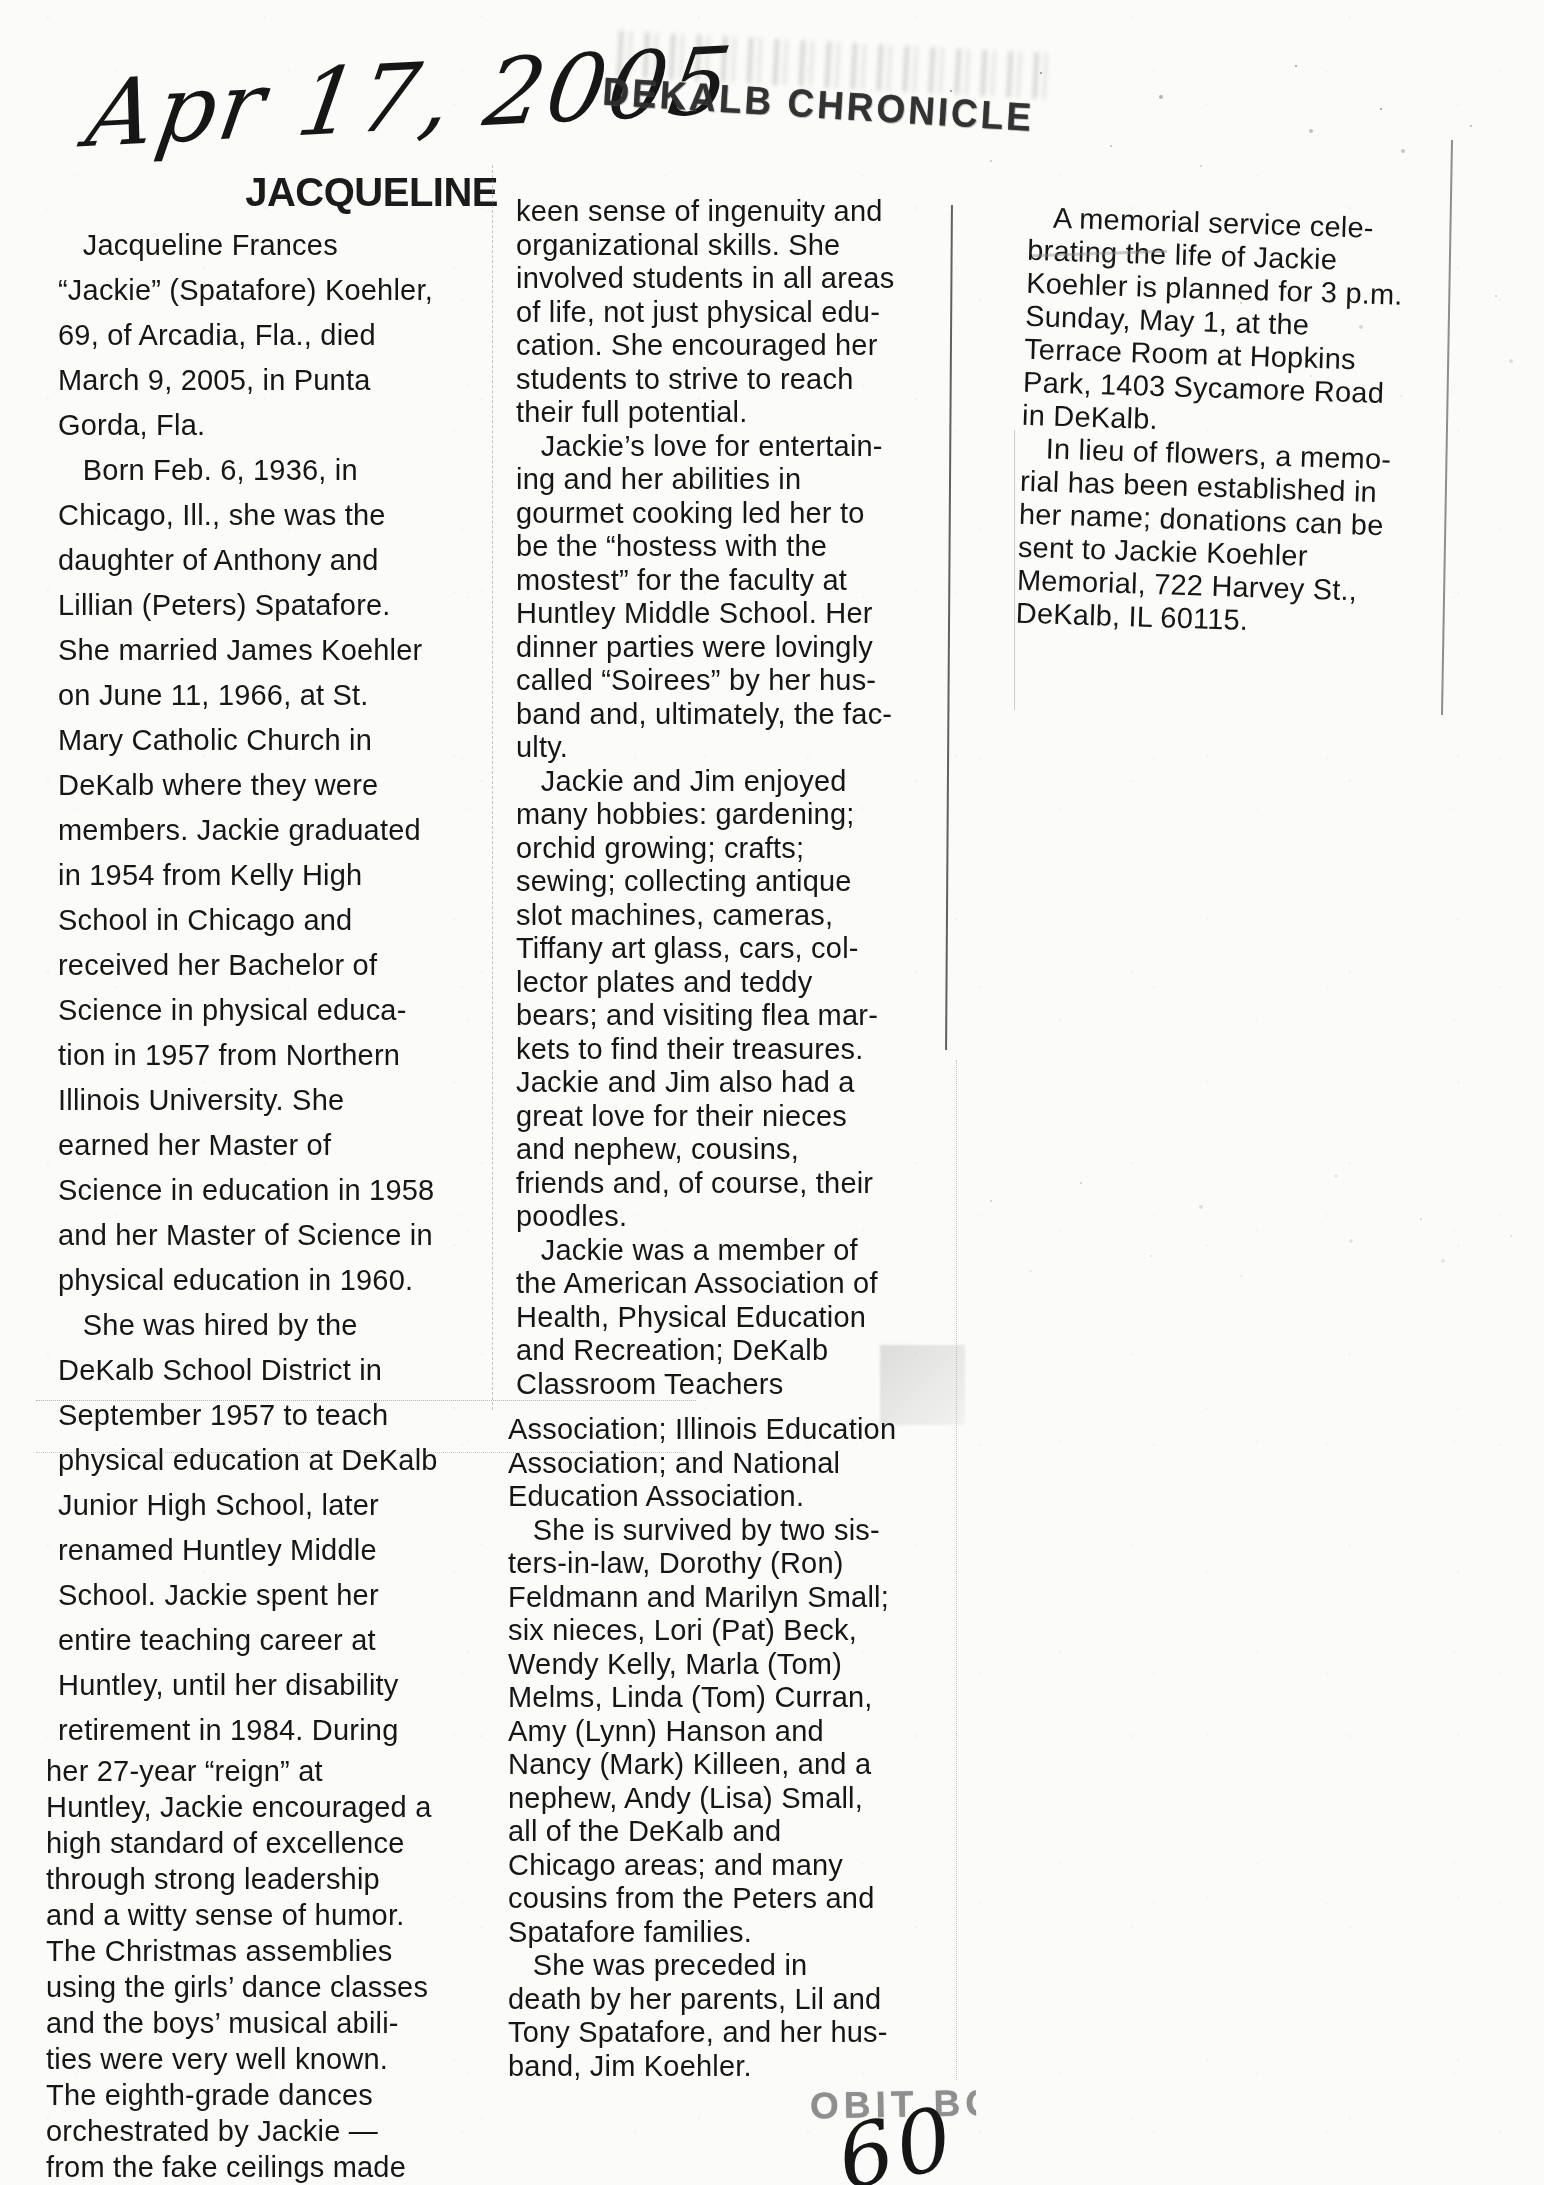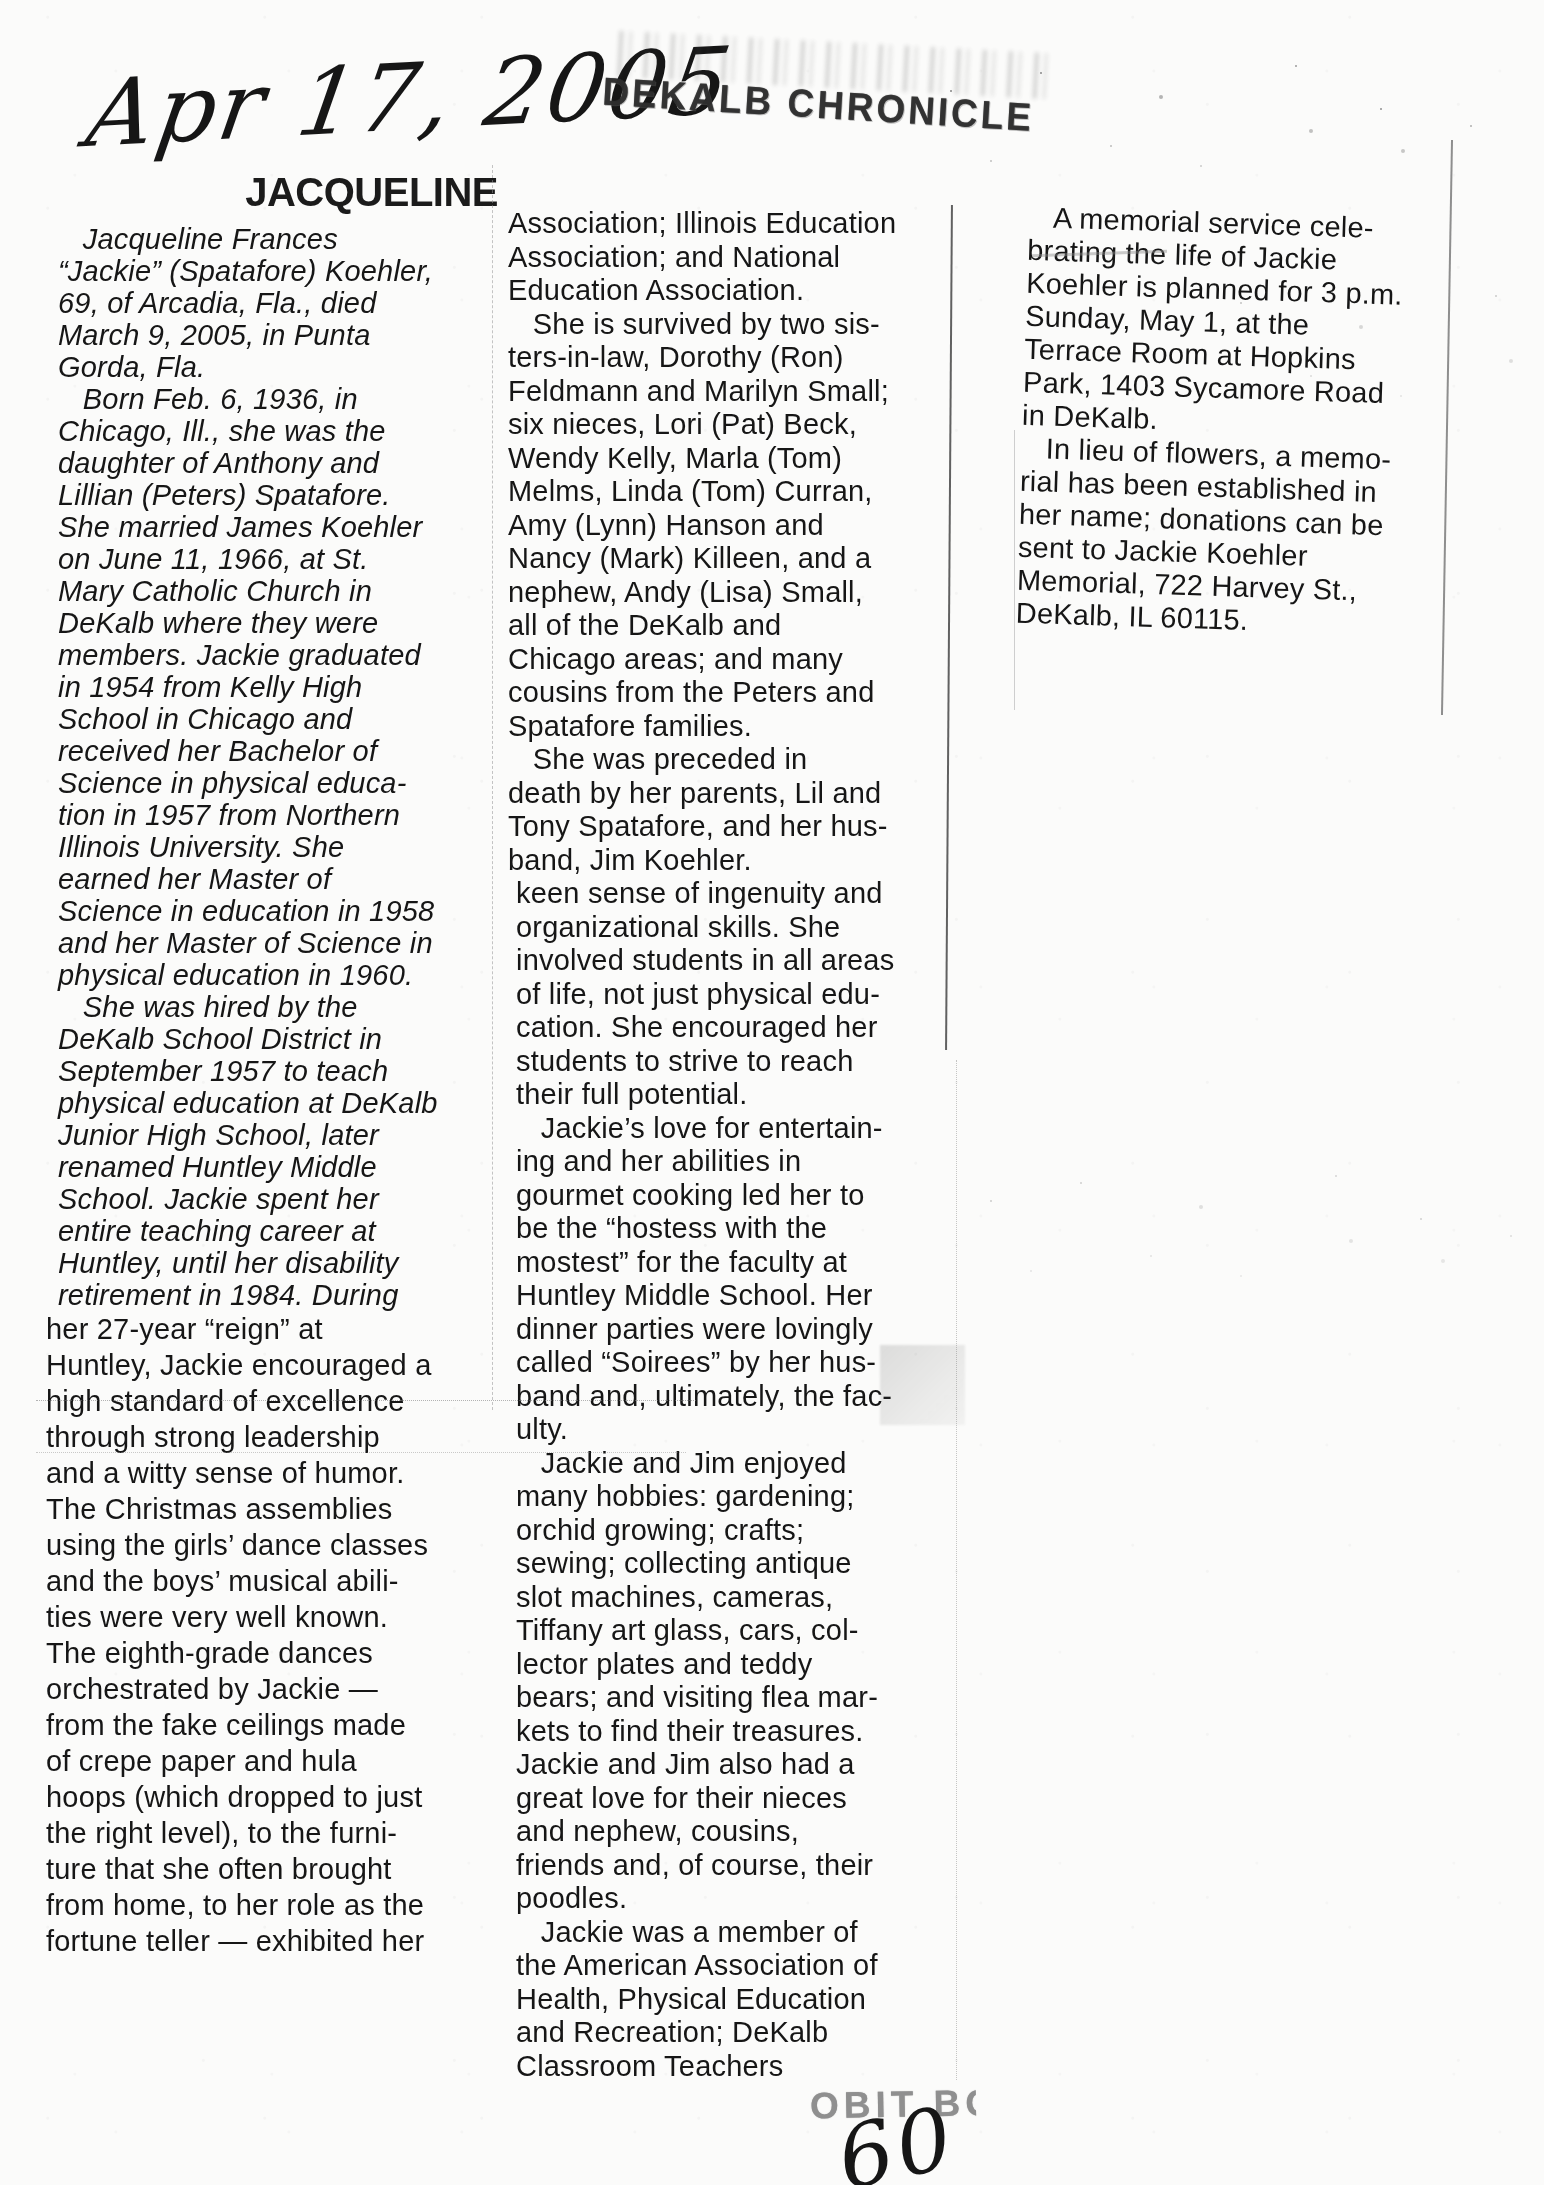--- a/index.html
+++ b/index.html
@@ -50,21 +50,21 @@
     filter:blur(2px);opacity:.45;
   }
   .col{position:absolute;}
   .headline{
     text-align:right;font-weight:700;font-size:40px;line-height:45px;
     letter-spacing:-0.5px;margin-bottom:8px;
   }
   .body-lines{
     white-space:pre-wrap;font-size:29px;letter-spacing:.2px;color:#161616;
   }
-  .c1a{line-height:32px;font-style:italic;}
+  .c1a{line-height:45px;}
   .c1b{line-height:36px;margin-left:-12px;}
   .c2a,.c2b{line-height:33.5px;}
   .c2b{margin-top:12px;margin-left:-8px;}
   .c3{line-height:33px;}
   .vline{position:absolute;pointer-events:none;}
   .seam{position:absolute;border-top:1px dotted rgba(120,120,120,.55);pointer-events:none;}
   .smudge-patch{
     position:absolute;background:linear-gradient(135deg, rgba(60,60,60,.35), rgba(120,120,120,.15));
     filter:blur(1px);pointer-events:none;
   }
@@ -148,40 +148,20 @@
 from the fake ceilings made
 of crepe paper and hula
 hoops (which dropped to just
 the right level), to the furni-
 ture that she often brought
 from home, to her role as the
 fortune teller — exhibited her</div>
 </div>
 
 <div class="col" style="left:516px;top:195px;width:455px;">
-  <div class="body-lines c2b">Association; Illinois Education
-Association; and National
-Education Association.
-   She is survived by two sis-
-ters-in-law, Dorothy (Ron)
-Feldmann and Marilyn Small;
-six nieces, Lori (Pat) Beck,
-Wendy Kelly, Marla (Tom)
-Melms, Linda (Tom) Curran,
-Amy (Lynn) Hanson and
-Nancy (Mark) Killeen, and a
-nephew, Andy (Lisa) Small,
-all of the DeKalb and
-Chicago areas; and many
-cousins from the Peters and
-Spatafore families.
-   She was preceded in
-death by her parents, Lil and
-Tony Spatafore, and her hus-
-band, Jim Koehler.</div>
   <div class="body-lines c2a">keen sense of ingenuity and
 organizational skills. She
 involved students in all areas
 of life, not just physical edu-
 cation. She encouraged her
 students to strive to reach
 their full potential.
    Jackie’s love for entertain-
 ing and her abilities in
 gourmet cooking led her to
@@ -204,20 +184,40 @@
 Jackie and Jim also had a
 great love for their nieces
 and nephew, cousins,
 friends and, of course, their
 poodles.
    Jackie was a member of
 the American Association of
 Health, Physical Education
 and Recreation; DeKalb
 Classroom Teachers</div>
+  <div class="body-lines c2b">Association; Illinois Education
+Association; and National
+Education Association.
+   She is survived by two sis-
+ters-in-law, Dorothy (Ron)
+Feldmann and Marilyn Small;
+six nieces, Lori (Pat) Beck,
+Wendy Kelly, Marla (Tom)
+Melms, Linda (Tom) Curran,
+Amy (Lynn) Hanson and
+Nancy (Mark) Killeen, and a
+nephew, Andy (Lisa) Small,
+all of the DeKalb and
+Chicago areas; and many
+cousins from the Peters and
+Spatafore families.
+   She was preceded in
+death by her parents, Lil and
+Tony Spatafore, and her hus-
+band, Jim Koehler.</div>
 </div>
 
 <div class="col" style="left:1022px;top:208px;width:460px;transform:rotate(1.8deg);">
   <div class="body-lines c3">   A memorial service cele-
 brating the life of Jackie
 Koehler is planned for 3 p.m.
 Sunday, May 1, at the
 Terrace Room at Hopkins
 Park, 1403 Sycamore Road
 in DeKalb.

